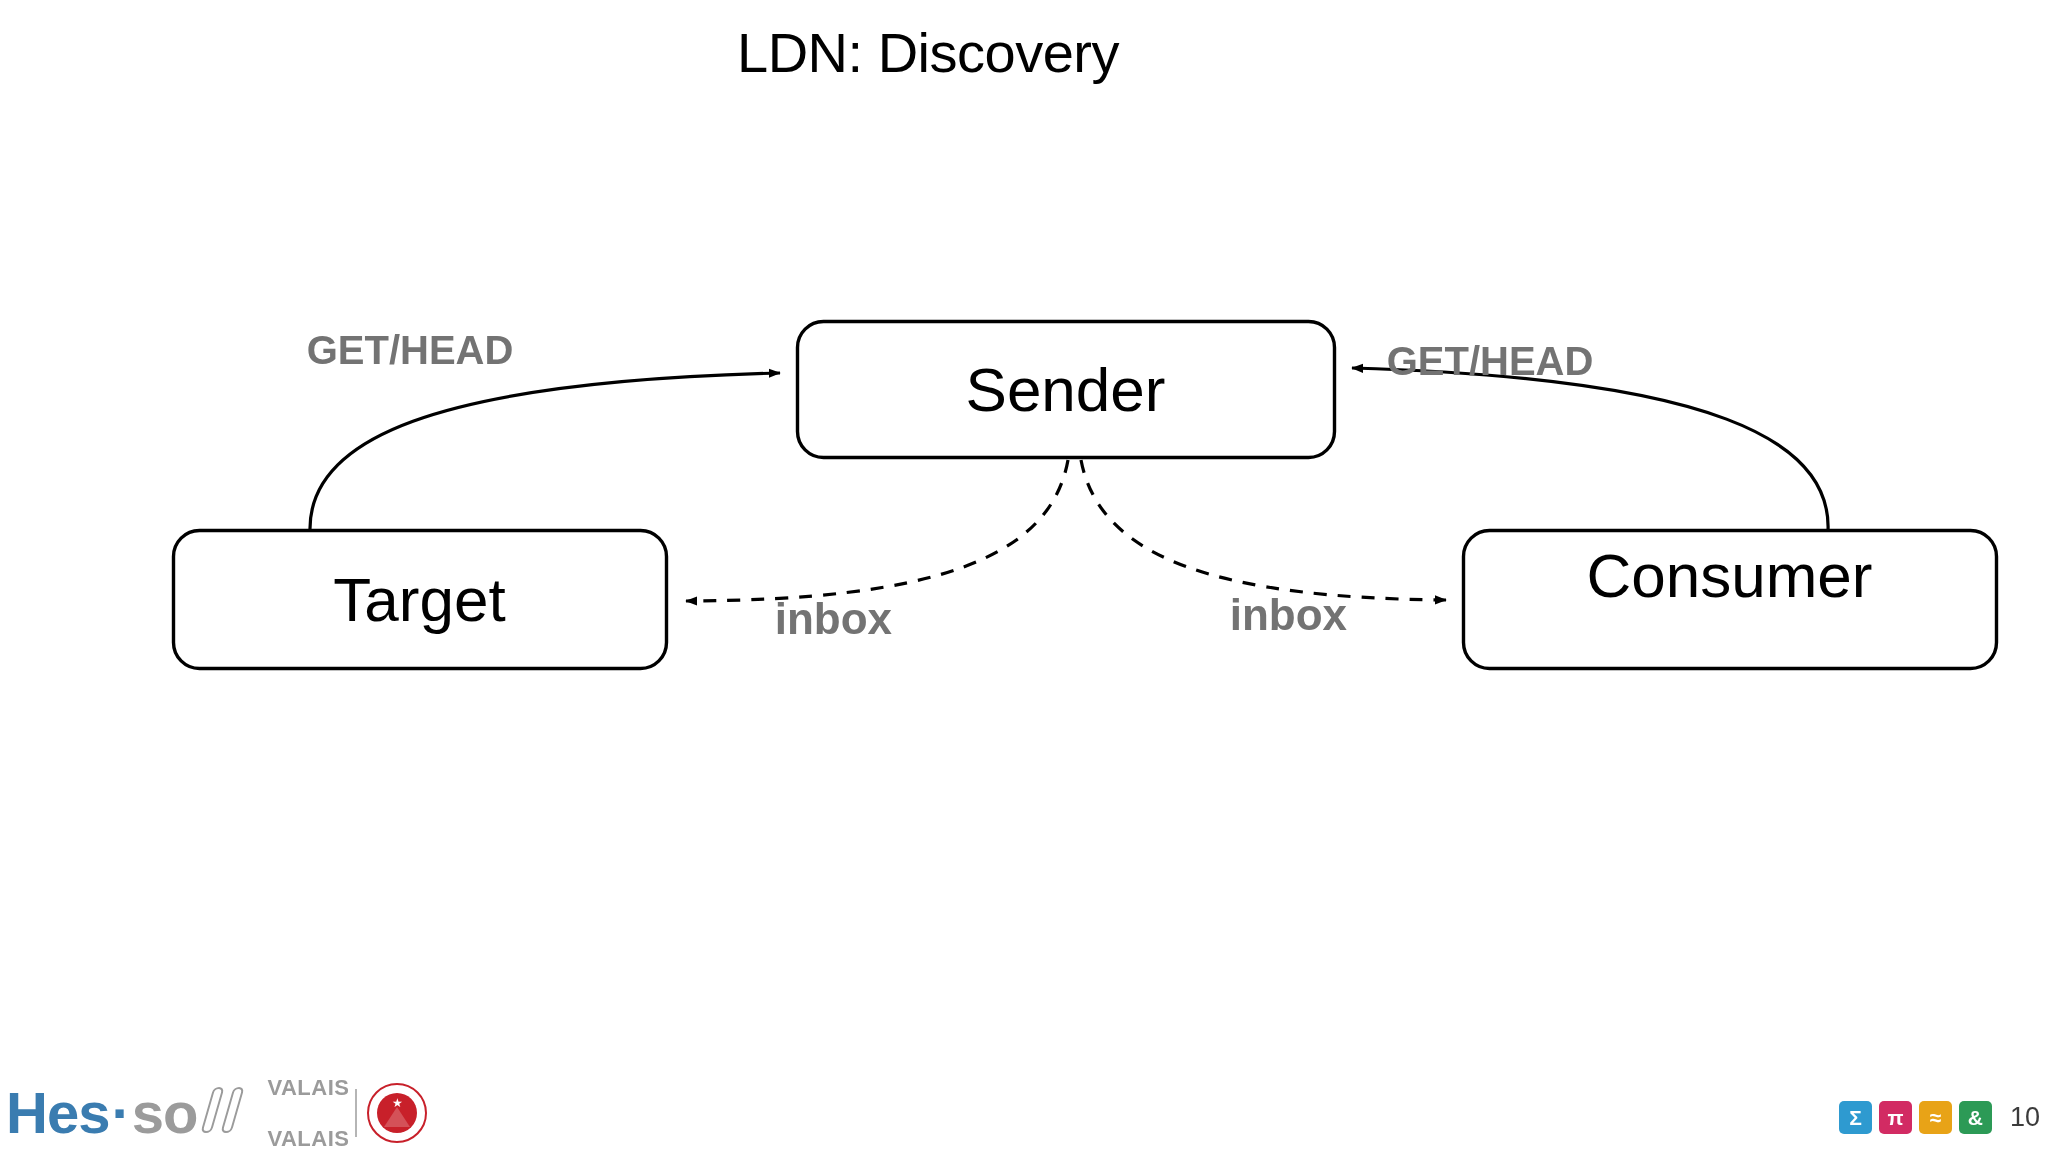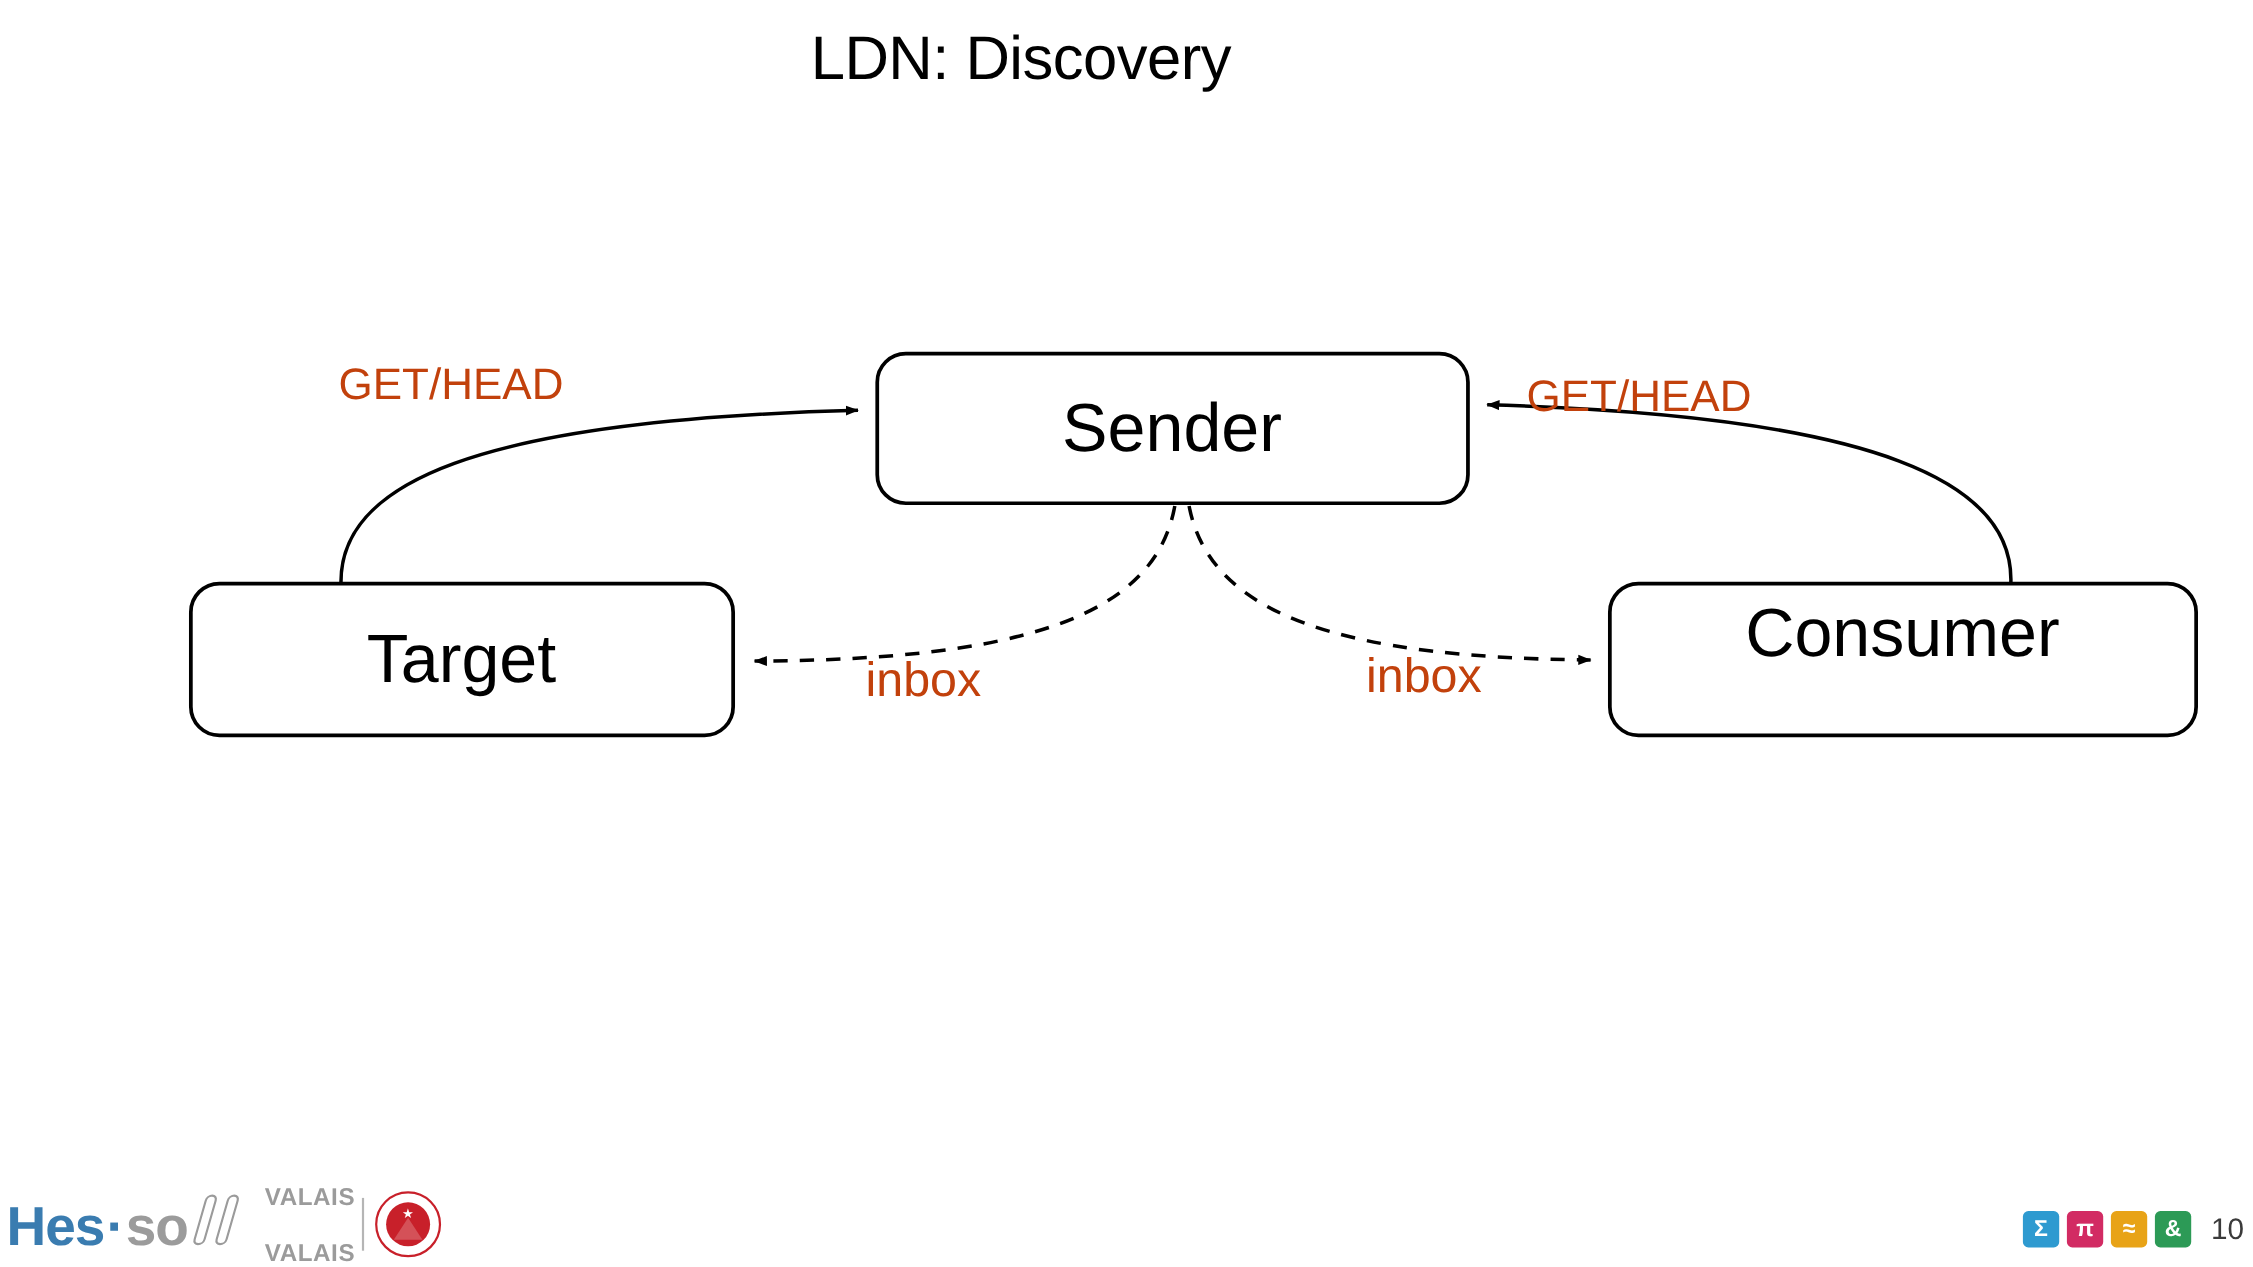--- a/index.html
+++ b/index.html
@@ -51,43 +51,43 @@
     font-size: 62px;
     font-weight: 400;
     color: #000000;
     white-space: nowrap;
     pointer-events: none;
   }
 
   .edge-label {
     position: absolute;
     font-size: 40px;
-    font-weight: 400;
-    color: #c2410c;
+    font-weight: 700;
+    color: #737373;
     white-space: nowrap;
     text-align: center;
   }
   .edge-label.small {
     font-size: 44px;
     text-align: right;
   }
 
   
   #footer-left {
     position: absolute;
     left: 6px;
     bottom: 8px;
     height: 62px;
     display: flex;
     align-items: center;
   }
   .logo-hesso {
     display: flex;
     align-items: baseline;
-    font-size: 50px;
+    font-size: 58px;
     font-weight: 700;
     letter-spacing: -1px;
     line-height: 1;
   }
   .logo-hes { color: #3a7cb0; }
   .logo-dot { color: #3a7cb0; font-weight: 700; padding: 0 2px; }
   .logo-so { color: #9b9b9b; font-weight: 700; }
   .logo-slashes {
     display: inline-block;
     width: 62px;

